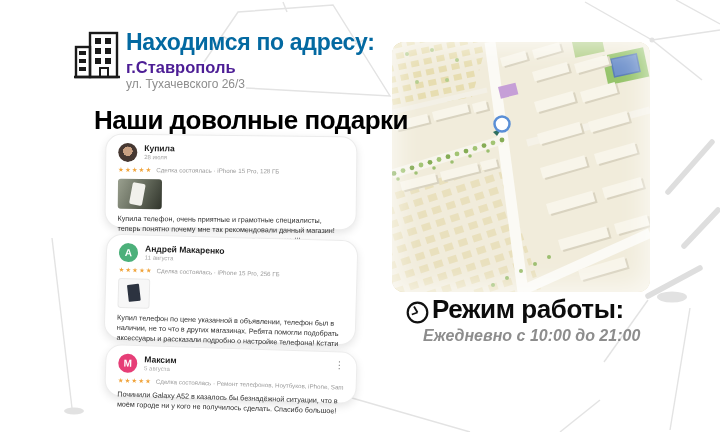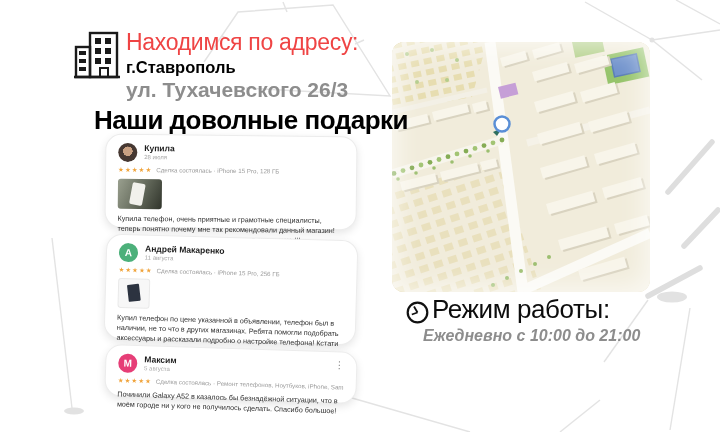--- a/index.html
+++ b/index.html
@@ -3,23 +3,23 @@
 <meta charset="utf-8">
 <style>
   html,body{margin:0;padding:0;background:#fff;}
   .canvas{position:relative;width:720px;height:432px;background:#ffffff;overflow:hidden;
           font-family:"Liberation Sans",sans-serif;}
   .bg{position:absolute;left:0;top:0;z-index:0;}
 
   
   .addr{position:absolute;left:74px;top:30px;display:flex;z-index:2;}
   .addr-icon{width:46px;height:50px;flex:none;margin-right:6px;}
-  .addr-heading{font-size:23px;font-weight:normal;color:#ef4444;letter-spacing:-0.3px;line-height:1.1;}
-  .addr-city{font-size:16.5px;font-weight:bold;color:#000000;margin-top:3px;line-height:1.15;}
-  .addr-street{font-size:21px;font-weight:bold;color:#8d8d8d;line-height:1.2;}
+  .addr-heading{font-size:23px;font-weight:bold;color:#0369a1;letter-spacing:-0.3px;line-height:1.1;}
+  .addr-city{font-size:16.5px;font-weight:bold;color:#4c1d95;margin-top:3px;line-height:1.15;}
+  .addr-street{font-size:12px;font-weight:normal;color:#8d8d8d;line-height:1.2;}
 
   .reviews-heading{position:absolute;left:94px;top:105px;font-size:26px;font-weight:bold;
                    color:#000;letter-spacing:-0.5px;z-index:2;}
 
   
   .card{position:absolute;left:105px;width:252px;background:#fff;border:1px solid #ececec;
         border-radius:16px;box-shadow:0 3px 8px rgba(0,0,0,0.10);padding:8px 12px;z-index:2;
         box-sizing:border-box;}
   .card1{top:135px;height:94px;transform:rotate(0.6deg);}
   .card2{top:237px;height:105px;transform:rotate(1.6deg);}
@@ -46,21 +46,21 @@
   .review-text{margin-top:5px;font-size:7.2px;color:#2e2e2e;line-height:1.45;}
 
   
   .map{position:absolute;left:392px;top:42px;width:258px;height:250px;border-radius:12px;
        overflow:hidden;z-index:1;background:#f1ecdb;}
   .map-fade{position:absolute;inset:0;border-radius:12px;
        box-shadow:inset 0 0 26px 6px rgba(255,255,255,0.65);pointer-events:none;}
 
   
   .hours-icon{position:absolute;left:406px;top:301px;width:23px;height:23px;z-index:2;}
-  .hours-heading{position:absolute;left:432px;top:294px;font-size:26px;font-weight:normal;
+  .hours-heading{position:absolute;left:432px;top:294px;font-size:26px;font-weight:bold;
                  color:#0c0c0c;letter-spacing:-0.4px;z-index:2;}
   .hours-schedule{position:absolute;left:423px;top:327px;font-size:16px;font-weight:bold;
                   color:#8d8d8d;z-index:2;font-style:italic;}
 
   
   .watermark{position:absolute;left:604px;top:392px;display:flex;align-items:center;z-index:3;}
   .wm-logo{width:34px;height:34px;margin-right:3px;}
   .wm-text{font-size:27px;font-weight:bold;color:rgba(255,255,255,0.85);letter-spacing:-0.5px;
            text-shadow:0 0 1px rgba(200,200,200,0.25);}
 </style>

